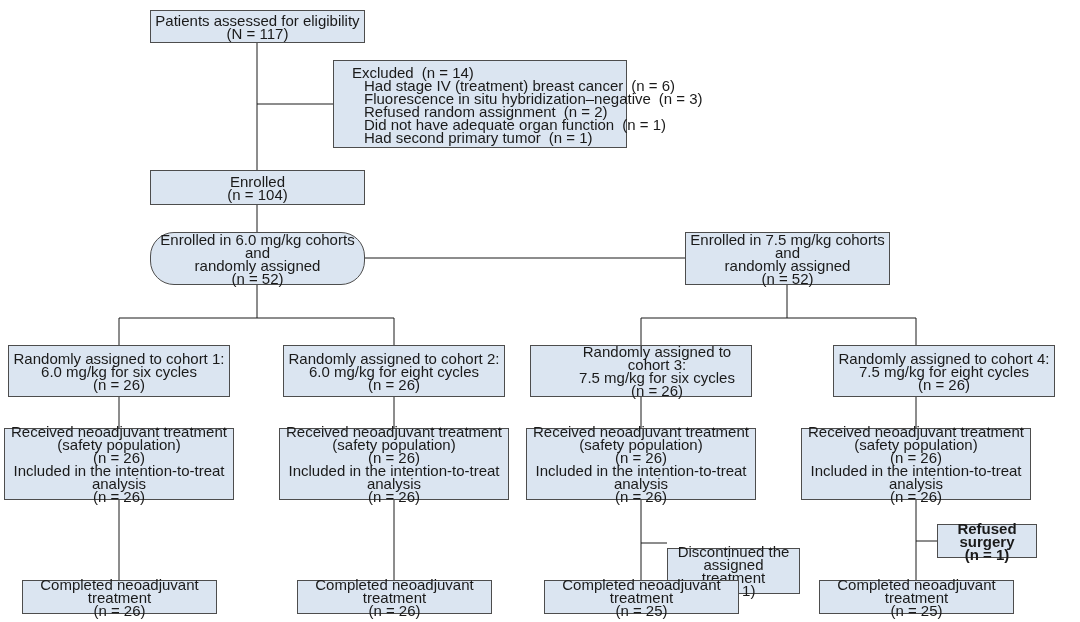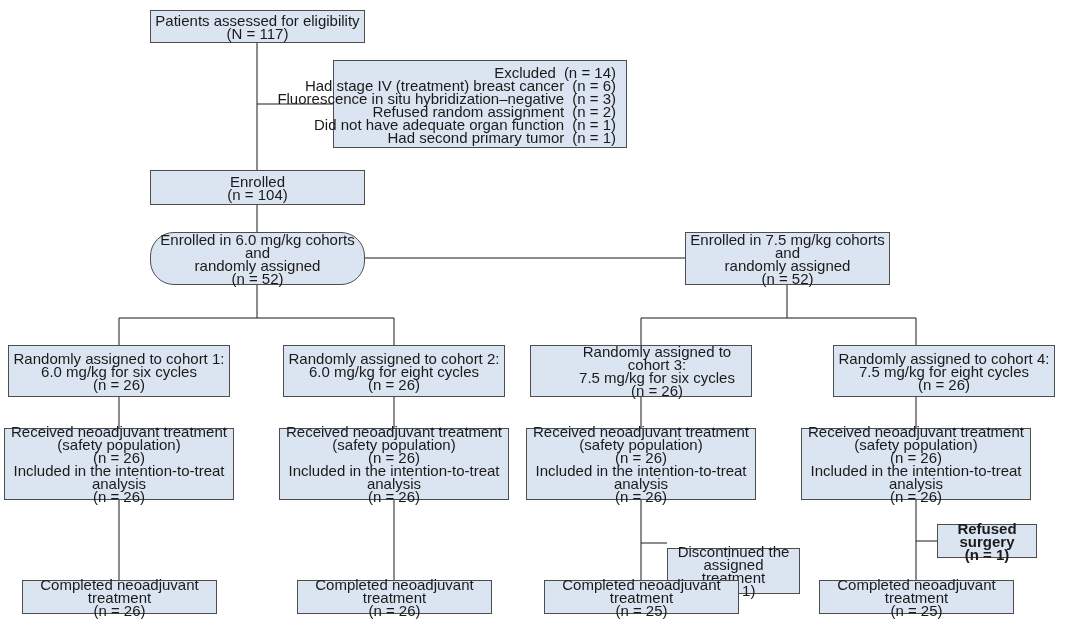--- a/index.html
+++ b/index.html
@@ -14,21 +14,21 @@
   }
   svg.connectors{position:absolute;left:0;top:0;width:1080px;height:622px;}
   svg.connectors line{stroke:var(--line-color);stroke-width:1;}
   .box{
     position:absolute;background:var(--box-fill);border:1px solid var(--box-border);
     box-sizing:border-box;font-size:15px;line-height:13px;
     display:flex;flex-direction:column;justify-content:center;align-items:center;
     text-align:center;padding:3px 4px;
   }
   .box span{display:block;}
-  .box.left{align-items:flex-end;text-align:left;justify-content:flex-start;padding:5px 10px 5px 18px;}
+  .box.left{align-items:flex-start;text-align:left;justify-content:flex-start;padding:5px 10px 5px 18px;}
   .exc-row{display:flex;justify-content:space-between;white-space:nowrap;}
   .exc-row .lbl{padding-left:12px;}
   .exc-row.title .lbl{padding-left:0;}
   .exc-row .cnt{padding-left:8px;}
 </style>
 </head>
 <body>
 
 <div class="canvas">
 

